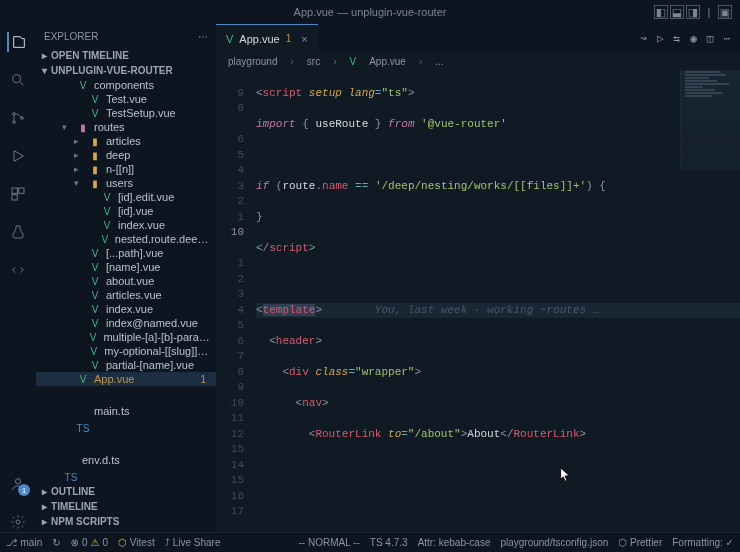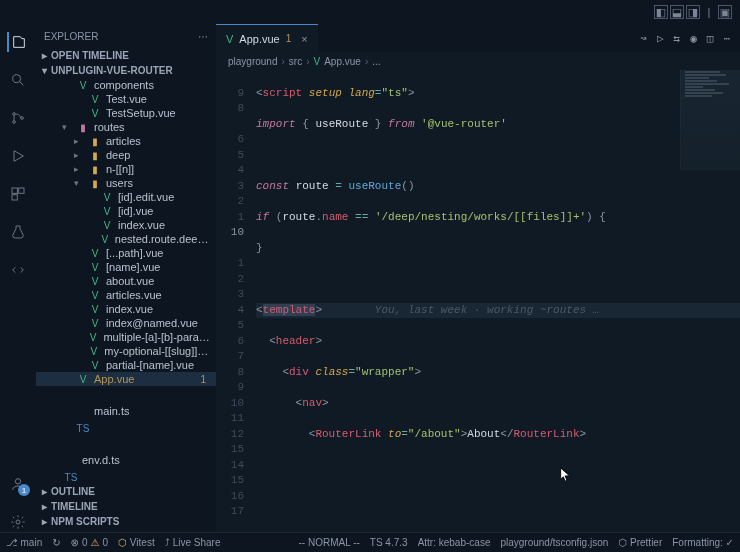--- a/index.html
+++ b/index.html
@@ -155,21 +155,21 @@
   display: flex;
   gap: 10px;
   padding-right: 10px;
   color: #8a95a6;
 }
 .tab-actions span { cursor: pointer; }
 .breadcrumb {
   height: 18px;
   display: flex;
   align-items: center;
-  gap: 4px;
+  gap: 13px;
   padding: 0 12px;
   font-family: -apple-system, sans-serif;
   font-size: 10px;
   color: #8a95a6;
 }
 .breadcrumb .sep { color: #5a6575; }
 .breadcrumb .vicon { color: #42b883; }
 .editor {
   flex: 1;
   display: flex;
@@ -231,20 +231,21 @@
 .status-bar .item { display:flex; align-items:center; gap:3px; cursor:pointer;}
 .status-bar .spacer { flex:1; }
 .status-bar .warn-ico { color:#d4a84b;}
 svg { width: 16px; height: 16px; fill: none; stroke: currentColor; stroke-width: 1.5; }
 .mouse-cursor { position: absolute; left: 558px; top: 467px; pointer-events:none; z-index:100;}
 </style>
 </head>
 <body>
 
 <div class="title-bar">
+  <span>App.vue — unplugin-vue-router</span>
   <div class="window-controls-right">
     <span>◧</span>
     <span>⬓</span>
     <span>◨</span>
     <span style="border:none">|</span>
     <span>▣</span>
   </div>
 </div>
 
 <div class="main">
@@ -519,23 +520,23 @@
           <div>15</div>
           <div>14</div>
           <div>15</div>
           <div>16</div>
           <div>17</div>
         </div>
       <div class="code">
 <div class="line"><span class="punct">&lt;</span><span class="tag">script</span> <span class="attr">setup</span> <span class="attr">lang</span><span class="op">=</span><span class="str">"ts"</span><span class="punct">&gt;</span></div>
 <div class="line"><span class="kw">import</span> <span class="punct">{</span> <span class="var">useRoute</span> <span class="punct">}</span> <span class="kw">from</span> <span class="str">'@vue-router'</span></div>
 <div class="line"></div>
-<div class="line"><span class="kw">const</span> <span class="var">route</span> <span class="op">=</span> <span class="fn">useRoute</span><span class="punct">()</span></div>
 <div class="line"><span class="kw">if</span> <span class="punct">(</span><span class="var">route</span><span class="punct">.</span><span class="prop">name</span> <span class="op">==</span> <span class="str">'/deep/nesting/works/[[files]]+'</span><span class="punct">) {</span></div>
 <div class="line"><span class="punct">}</span></div>
+<div class="line"><span class="punct">&lt;/</span><span class="tag">script</span><span class="punct">&gt;</span></div>
 <div class="line"></div>
 <div class="line cursor-line"><span class="punct">&lt;</span><span class="tag"><u style="text-decoration:none;background:rgba(120,140,180,0.25)">template</u></span><span class="punct">&gt;</span>        <span class="blame">You, last week · working ~routes …</span></div>
 <div class="line">  <span class="punct">&lt;</span><span class="tag">header</span><span class="punct">&gt;</span></div>
 <div class="line">    <span class="punct">&lt;</span><span class="tag">div</span> <span class="attr">class</span><span class="op">=</span><span class="str">"wrapper"</span><span class="punct">&gt;</span></div>
 <div class="line">      <span class="punct">&lt;</span><span class="tag">nav</span><span class="punct">&gt;</span></div>
 <div class="line">        <span class="punct">&lt;</span><span class="tag">RouterLink</span> <span class="attr">to</span><span class="op">=</span><span class="str">"/about"</span><span class="punct">&gt;</span><span class="var">About</span><span class="punct">&lt;/</span><span class="tag">RouterLink</span><span class="punct">&gt;</span></div>
 
 
 
 

